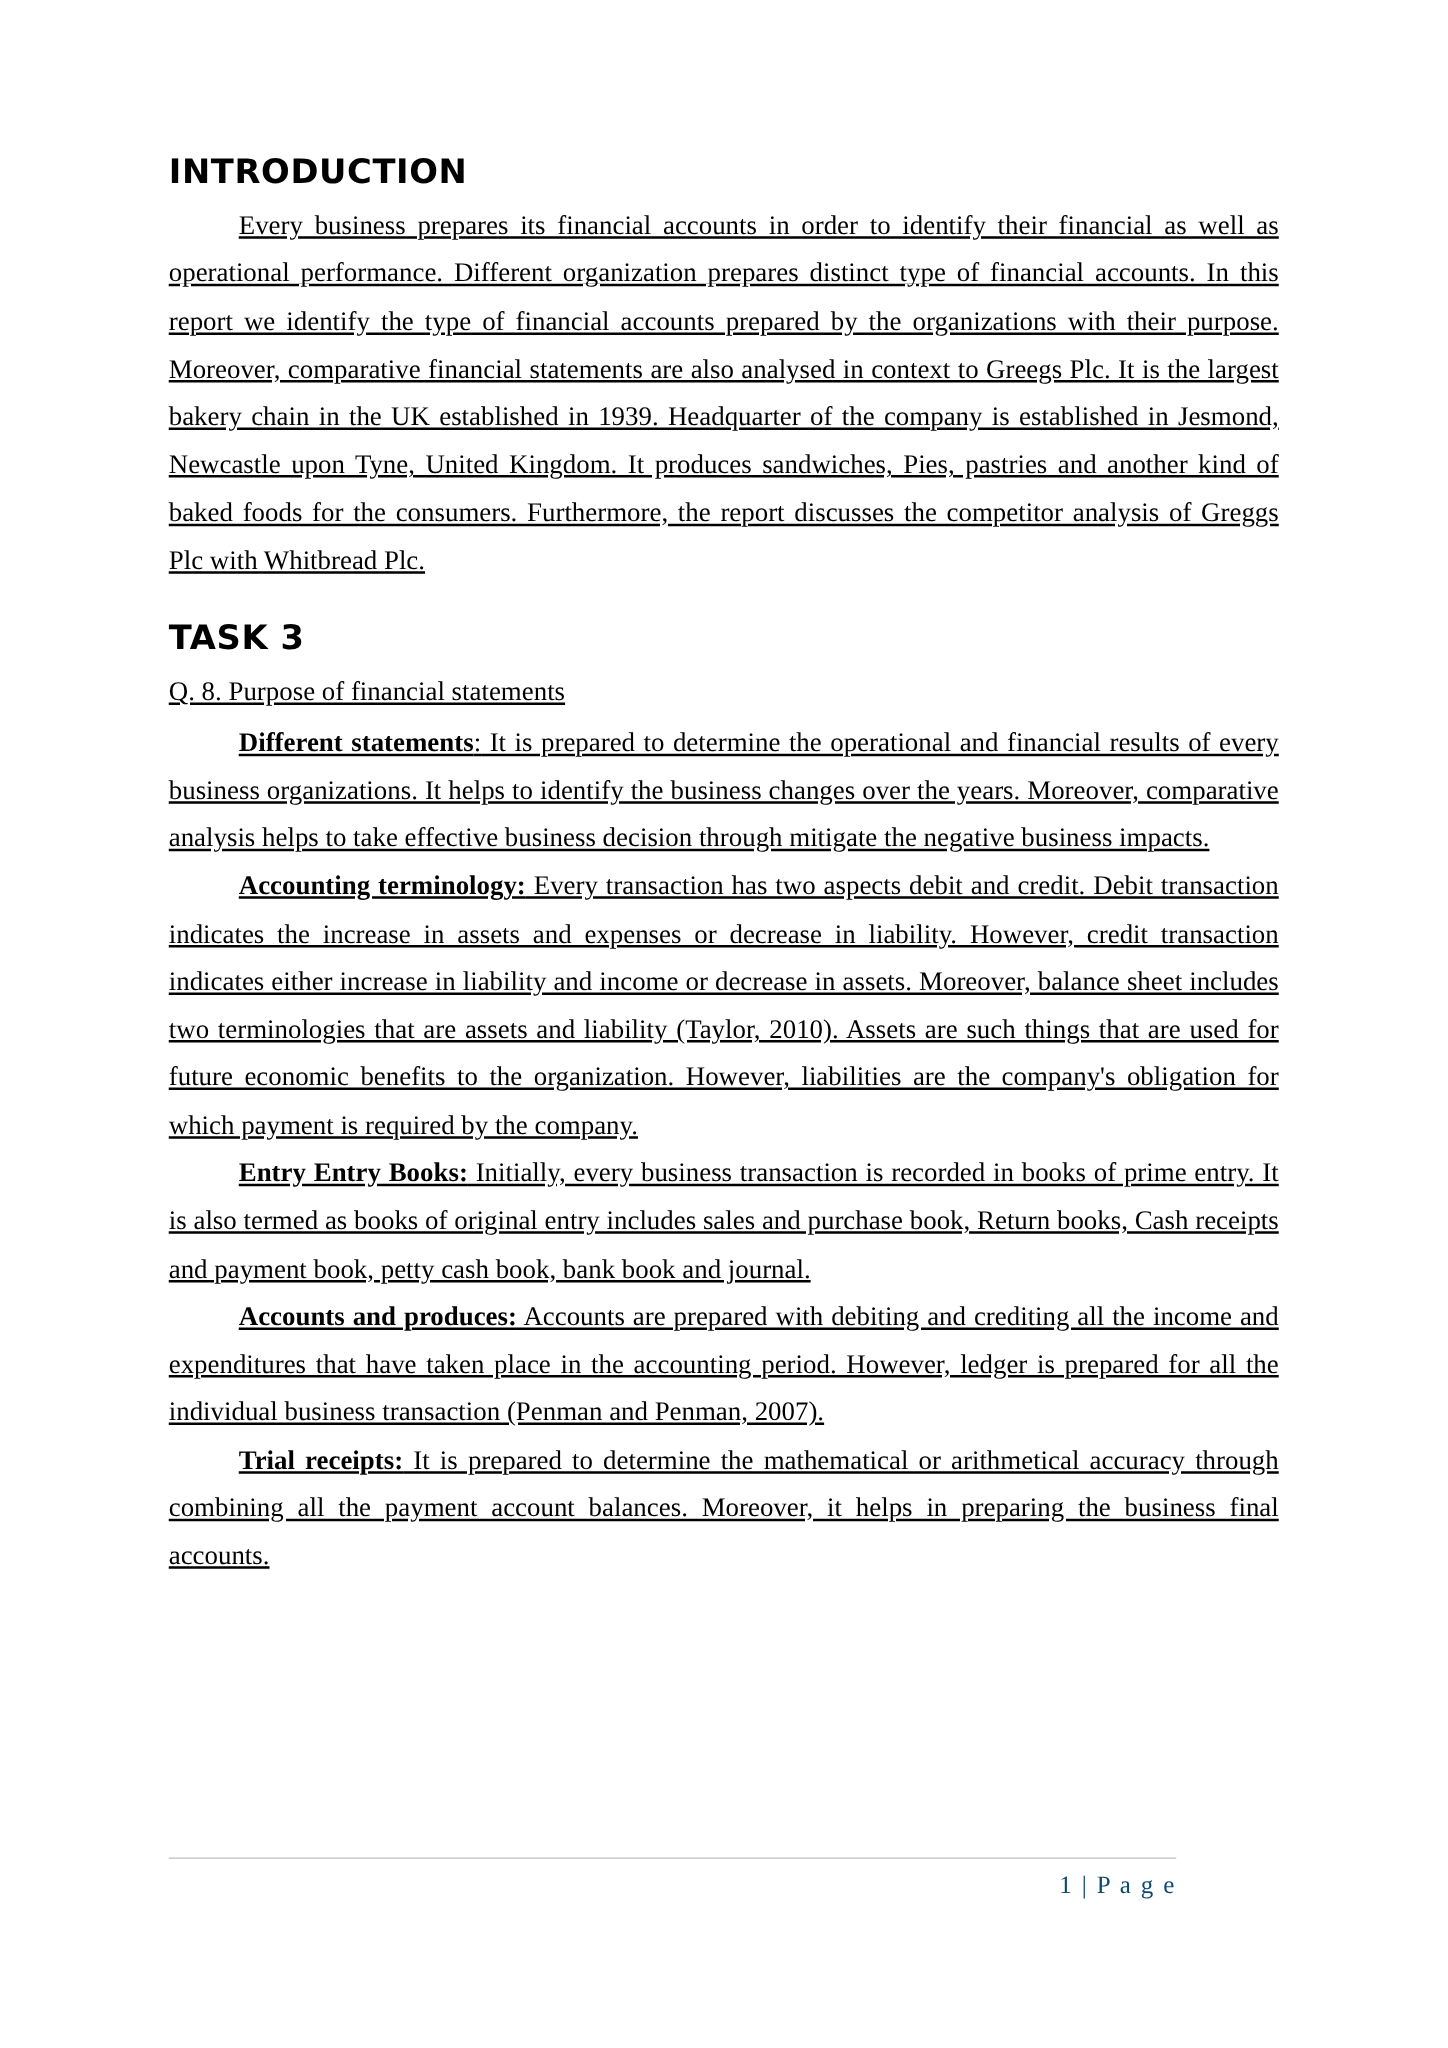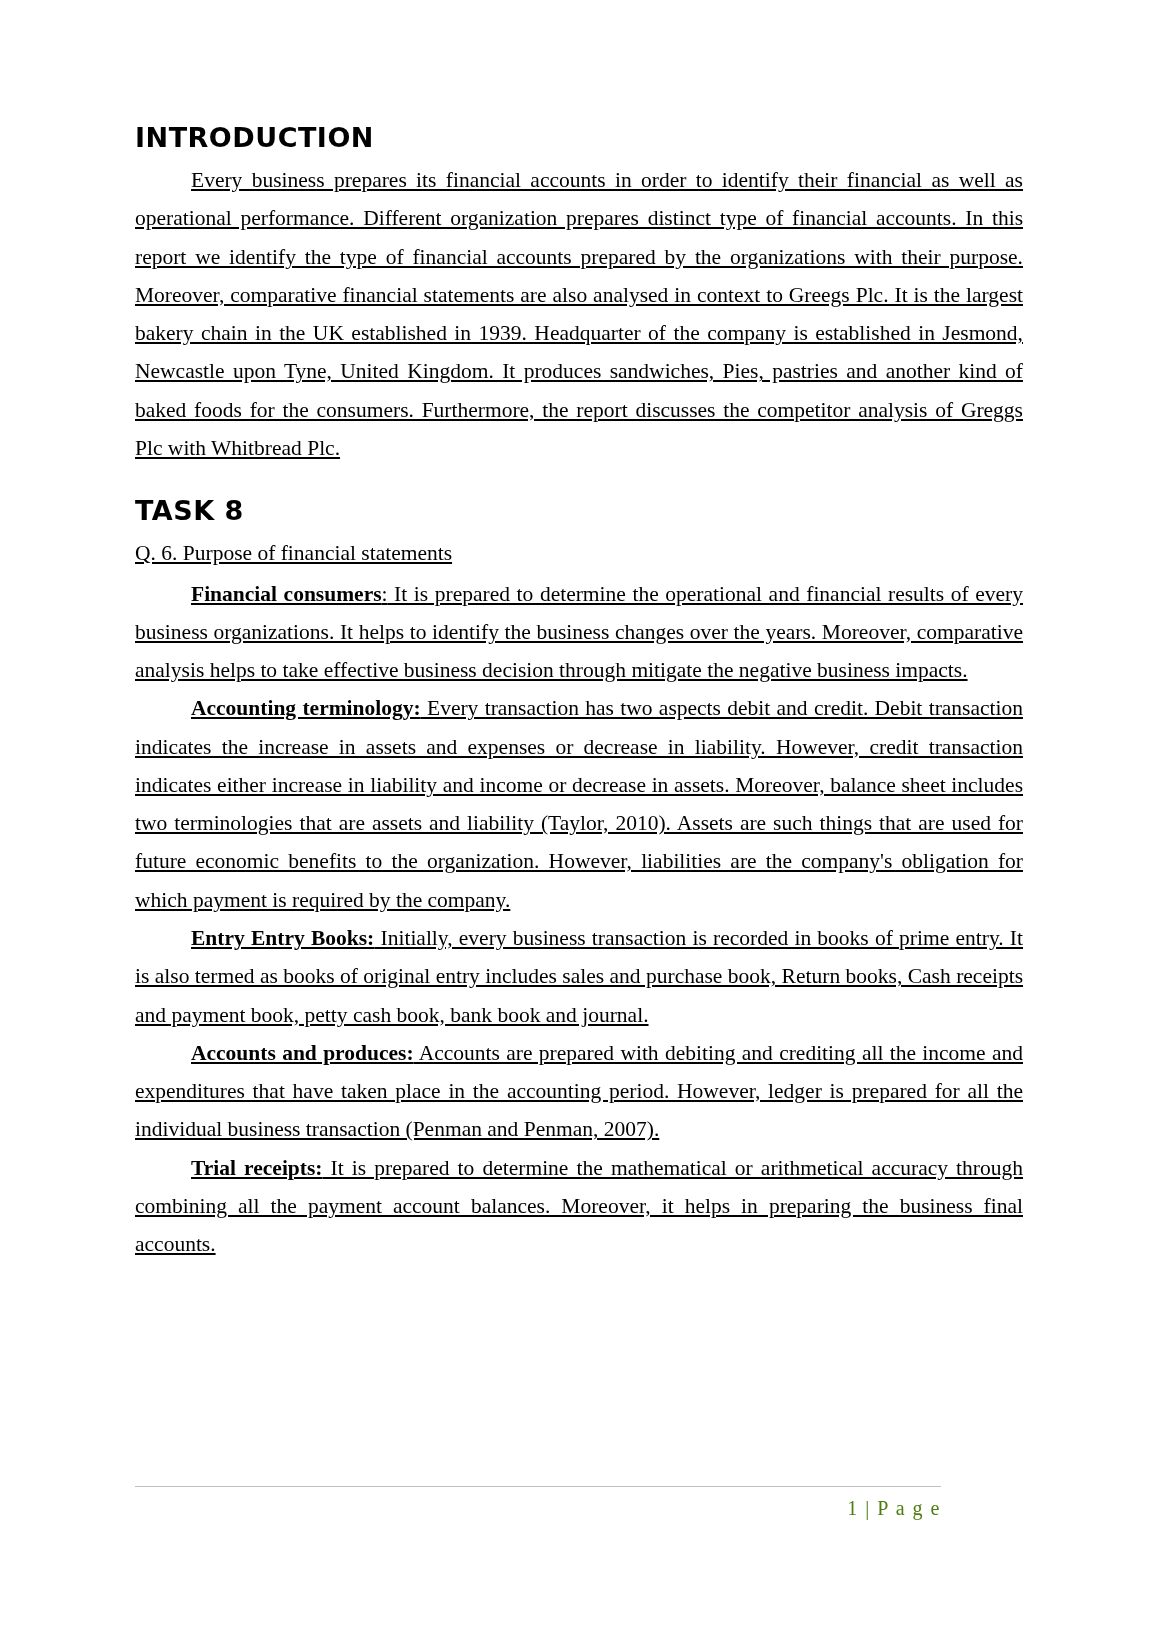--- a/index.html
+++ b/index.html
@@ -50,44 +50,44 @@
   }
   .footer {
     position: absolute;
     left: 135px;
     right: 135px;
     bottom: 118px;
     border-top: 1px solid #bfbfbf;
     padding-top: 10px;
     text-align: right;
     font-size: 20px;
-    color: #4d7c0f;
+    color: #0c4a6e;
     letter-spacing: 1.5px;
   }
   .footer .page-num {
     font-weight: normal;
   }
   .para-block { margin-bottom: 0; text-decoration: underline; }
 </style>
 </head>
 <body>
 
 <div class="page">
   <div class="content">
 
     <h1 class="section-heading">INTRODUCTION</h1>
 
     <p class="body-text para-block">Every business prepares its financial accounts in order to identify their financial as well as operational performance. Different organization prepares distinct type of financial accounts. In this report we identify the type of financial accounts prepared by the organizations with their purpose. Moreover, comparative financial statements are also analysed in context to Greegs Plc. It is the largest bakery chain in the UK established in 1939. Headquarter of the company is established in Jesmond, Newcastle upon Tyne, United Kingdom.  It produces sandwiches, Pies, pastries and another kind of baked foods for the consumers. Furthermore, the report discusses the competitor analysis of Greggs Plc with Whitbread Plc.</p>
 
-    <h1 class="section-heading spaced-top">TASK 8</h1>
+    <h1 class="section-heading spaced-top">TASK 3</h1>
 
-    <div class="q-heading">Q. 6. Purpose of financial statements</div>
+    <div class="q-heading">Q. 8. Purpose of financial statements</div>
 
     <p class="body-text para-block">
-      <span class="lead">Financial consumers</span><span>:</span><span> It is prepared to determine the operational and financial results of every business organizations. It helps to identify the business changes over the years. Moreover, comparative analysis helps to take effective business decision through mitigate the negative business impacts.</span>
+      <span class="lead">Different statements</span><span>:</span><span> It is prepared to determine the operational and financial results of every business organizations. It helps to identify the business changes over the years. Moreover, comparative analysis helps to take effective business decision through mitigate the negative business impacts.</span>
     </p>
 
     <p class="body-text para-block">
       <span class="lead">Accounting terminology:</span><span></span><span> Every transaction has two aspects debit and credit. Debit transaction indicates the increase in assets and expenses or decrease in liability. However, credit transaction indicates either increase in liability and income or decrease in assets. Moreover, balance sheet includes two terminologies that are assets and liability (Taylor, 2010). Assets are such things that are used for future economic benefits to the organization. However, liabilities are the company's obligation for which payment is required by the company.</span>
     </p>
 
     <p class="body-text para-block">
       <span class="lead">Entry Entry Books:</span><span></span><span> Initially, every business transaction is recorded in books of prime entry. It is also termed as books of original entry includes sales and purchase book, Return books, Cash receipts and payment book, petty cash book, bank book and journal.</span>
     </p>
 

